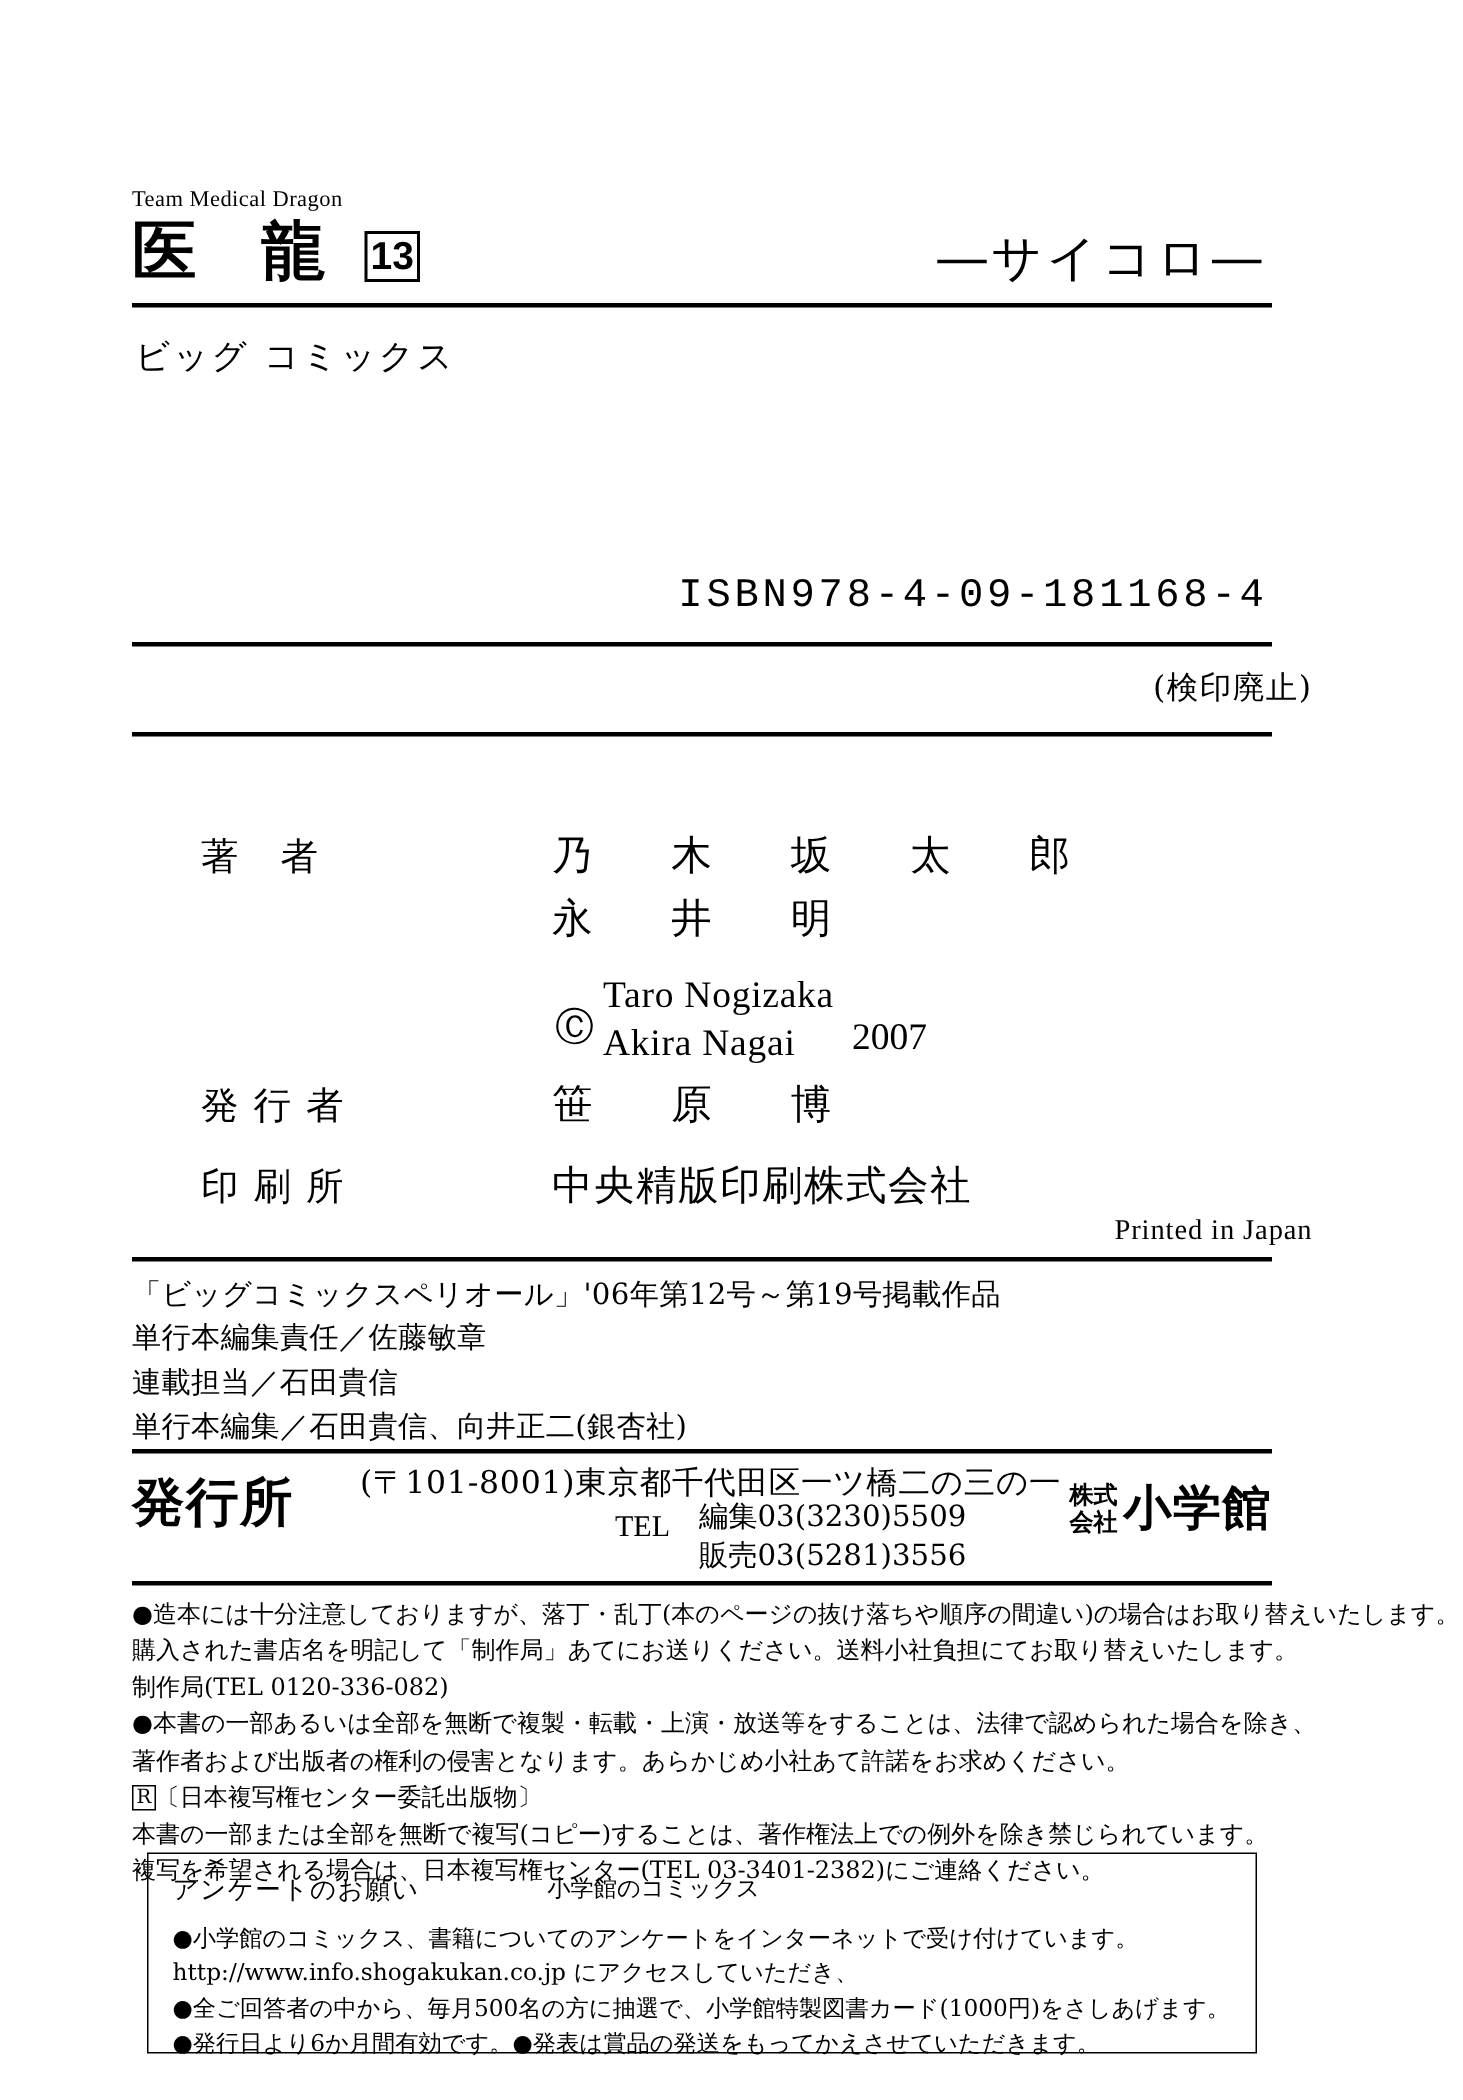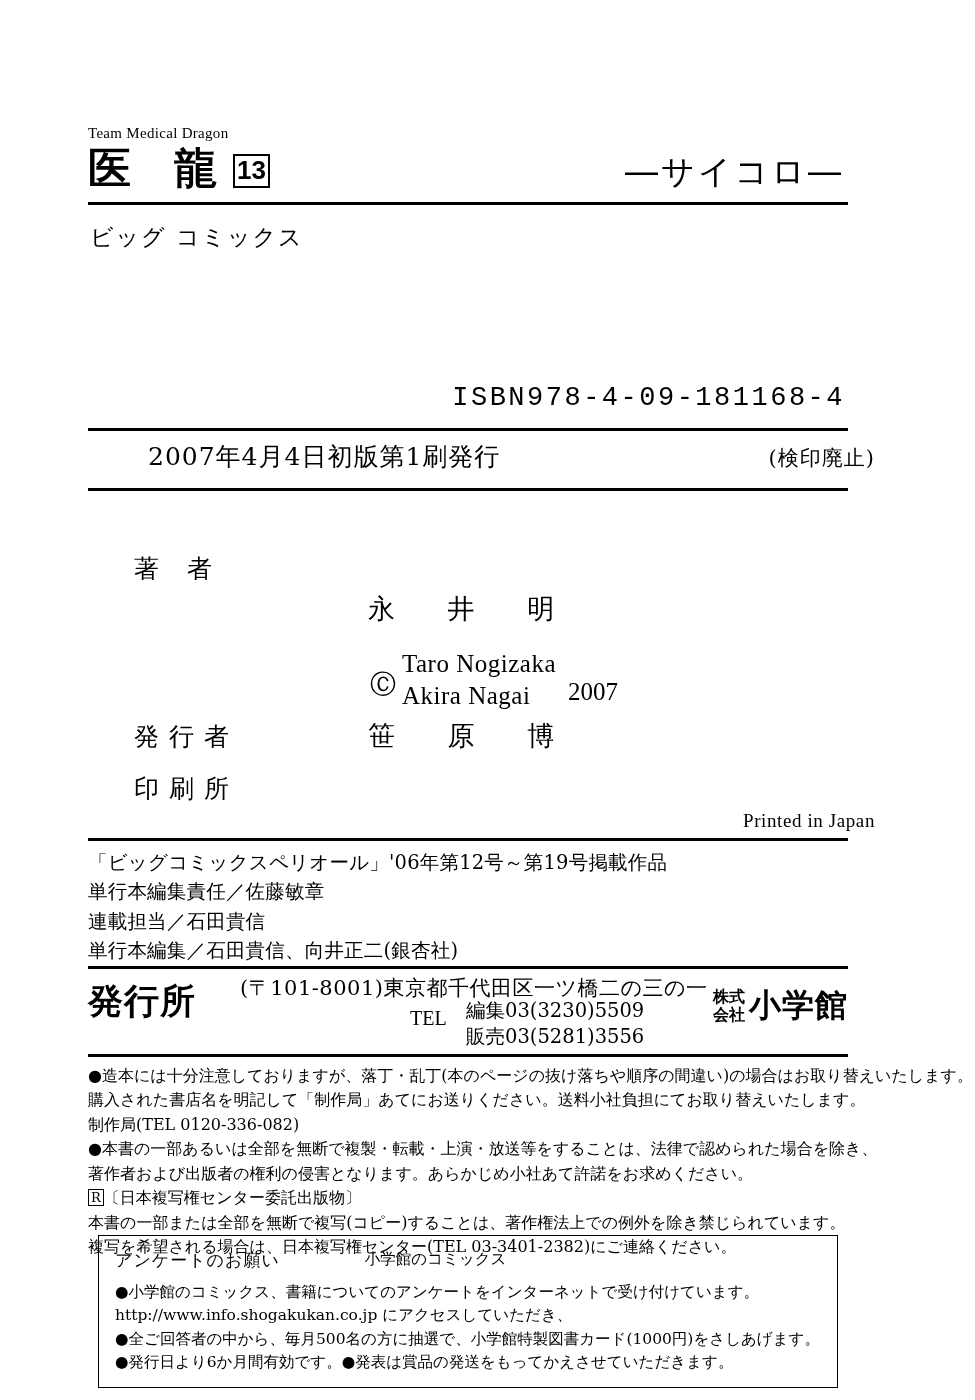--- a/index.html
+++ b/index.html
@@ -53,21 +53,21 @@
     letter-spacing: 14px;
     line-height: 1;
   }
   .vol-badge {
     border: 2px solid #000;
     font-family: "Liberation Sans", sans-serif;
     font-size: 26px;
     font-weight: bold;
     line-height: 1;
     padding: 1px 2px 3px 2px;
-    margin-left: 2px;
+    margin-left: 12px;
     margin-bottom: 2px;
     text-align: center;
   }
   .subtitle {
     font-family: "DejaVu Sans", sans-serif;
     font-size: 33px;
     letter-spacing: 3px;
     line-height: 1;
     margin-bottom: 2px;
     padding-right: 4px;
@@ -279,21 +279,21 @@
     font-size: 13px;
     vertical-align: 1px;
   }
 
   
   .surveybox {
     position: absolute;
     left: 98px;
     top: 1235px;
     width: 740px;
-    height: 153px;
+    height: 134px;
     border: 1.5px solid #000;
     box-sizing: border-box;
     padding: 12px 16px 10px 16px;
     font-family: "DejaVu Serif", serif;
     font-size: 15.5px;
     line-height: 1.52;
   }
   .survey-head {
     display: flex;
     margin-bottom: 7px;
@@ -325,28 +325,28 @@
       <div class="subtitle">―サイコロ―</div>
     </div>
   </div>
   <div class="rule-thick" style="top:202px;"></div>
   <div class="imprint">ビッグ コミックス</div>
 
   <div class="isbn">ISBN978-4-09-181168-4</div>
 
   <div class="rule-thick" style="top:428px;"></div>
 
-  <div class="pubdate">2007年4月4日初版第1刷発行</div>
   <div class="kenin">(検印廃止)</div>
 
   <div class="rule-thick" style="top:488px;"></div>
 
   <div class="credits">
     <div class="cred-row">
       <span class="cred-label">著 者</span>
+      <span class="cred-name">乃 木 坂 太 郎</span>
     </div>
     <div class="cred-row">
       <span class="cred-label"></span>
       <span class="cred-name second">永 井 明</span>
     </div>
   </div>
 
   <div class="copyright">
     <span class="copy-mark">Ⓒ</span>
     <span class="copy-names">
@@ -356,20 +356,21 @@
     <span class="copy-year">2007</span>
   </div>
 
   <div class="credits" style="top:718px;">
     <div class="cred-row">
       <span class="cred-label">発行者</span>
       <span class="cred-name">笹 原 博</span>
     </div>
     <div class="cred-row" style="margin-top:18px;">
       <span class="cred-label">印刷所</span>
+      <span class="cred-name" style="letter-spacing:1px;">中央精版印刷株式会社</span>
     </div>
   </div>
 
   <div class="printed-in">Printed in Japan</div>
 
   <div class="rule-thick" style="top:838px;"></div>
 
   <div class="serial">
     <div>「ビッグコミックスペリオール」'06年第12号～第19号掲載作品</div>
     <div>単行本編集責任／佐藤敏章</div>

